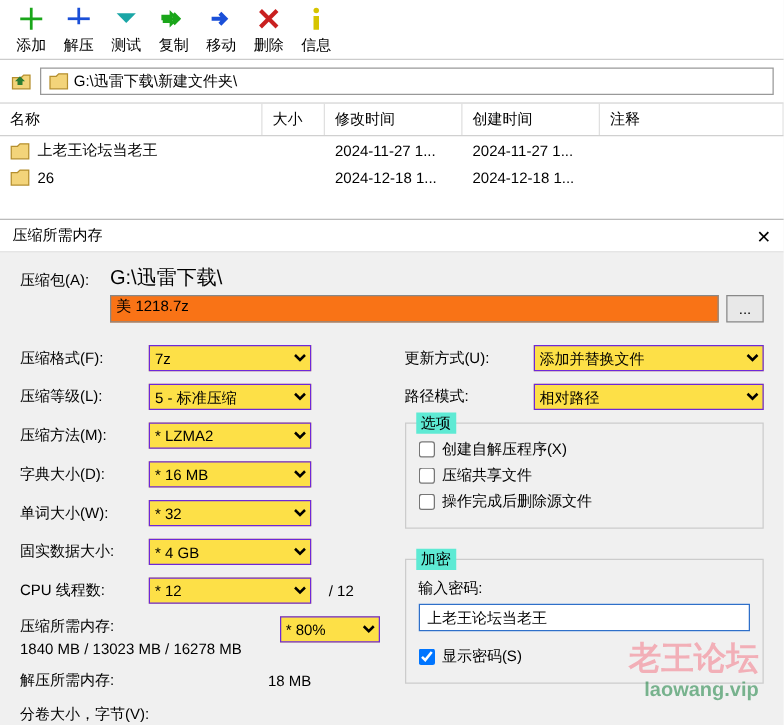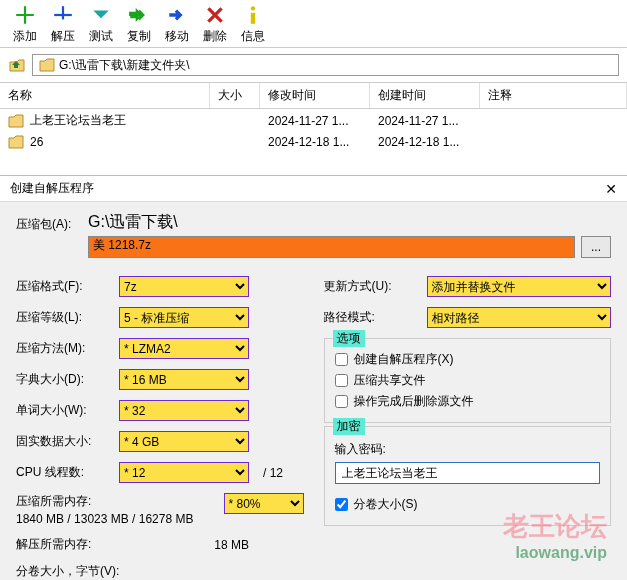--- a/index.html
+++ b/index.html
@@ -287,21 +287,21 @@
         <div class="col col-size"></div>
         <div class="col col-mod">2024-12-18 1...</div>
         <div class="col col-create">2024-12-18 1...</div>
         <div class="col col-comment"></div>
       </div>
     </div>
 </div>
 
 <div class="dialog">
   <div class="dlg-title">
-    <span>创建自解压程序</span>
+    <span>压缩所需内存</span>
     <span class="close">✕</span>
   </div>
   <div class="dlg-body">
     <div class="archive-row">
       <div class="lbl">压缩包(A):</div>
       <div class="acol">
         <div class="pathtxt">G:\迅雷下载\</div>
         <div class="combo">
           <div class="text-combo">
             <span>美 1218.7z</span>
@@ -377,27 +377,27 @@
             </div>
           <div class="chk-row">
               <input type="checkbox" style="">
               <span>压缩共享文件</span>
             </div>
           <div class="chk-row">
               <input type="checkbox" style="">
               <span>操作完成后删除源文件</span>
             </div>
         </div>
-        <div class="group" style="margin-top:3px;">
+        <div class="group" style="margin-top:24px;">
           <div class="glabel">加密</div>
           <div class="pwlabel">输入密码:</div>
           <input class="pwbox" value="上老王论坛当老王" style="">
           <div class="chk-row" style="margin-top:12px;">
               <input type="checkbox" checked="" style="">
-              <span>分卷大小(S)</span>
+              <span>显示密码(S)</span>
             </div>
         </div>
       </div>
     </div>
   </div>
 </div>
 
 <div class="watermark">
   <div class="wm1">老王论坛</div>
   <div class="wm2">laowang.vip</div>

